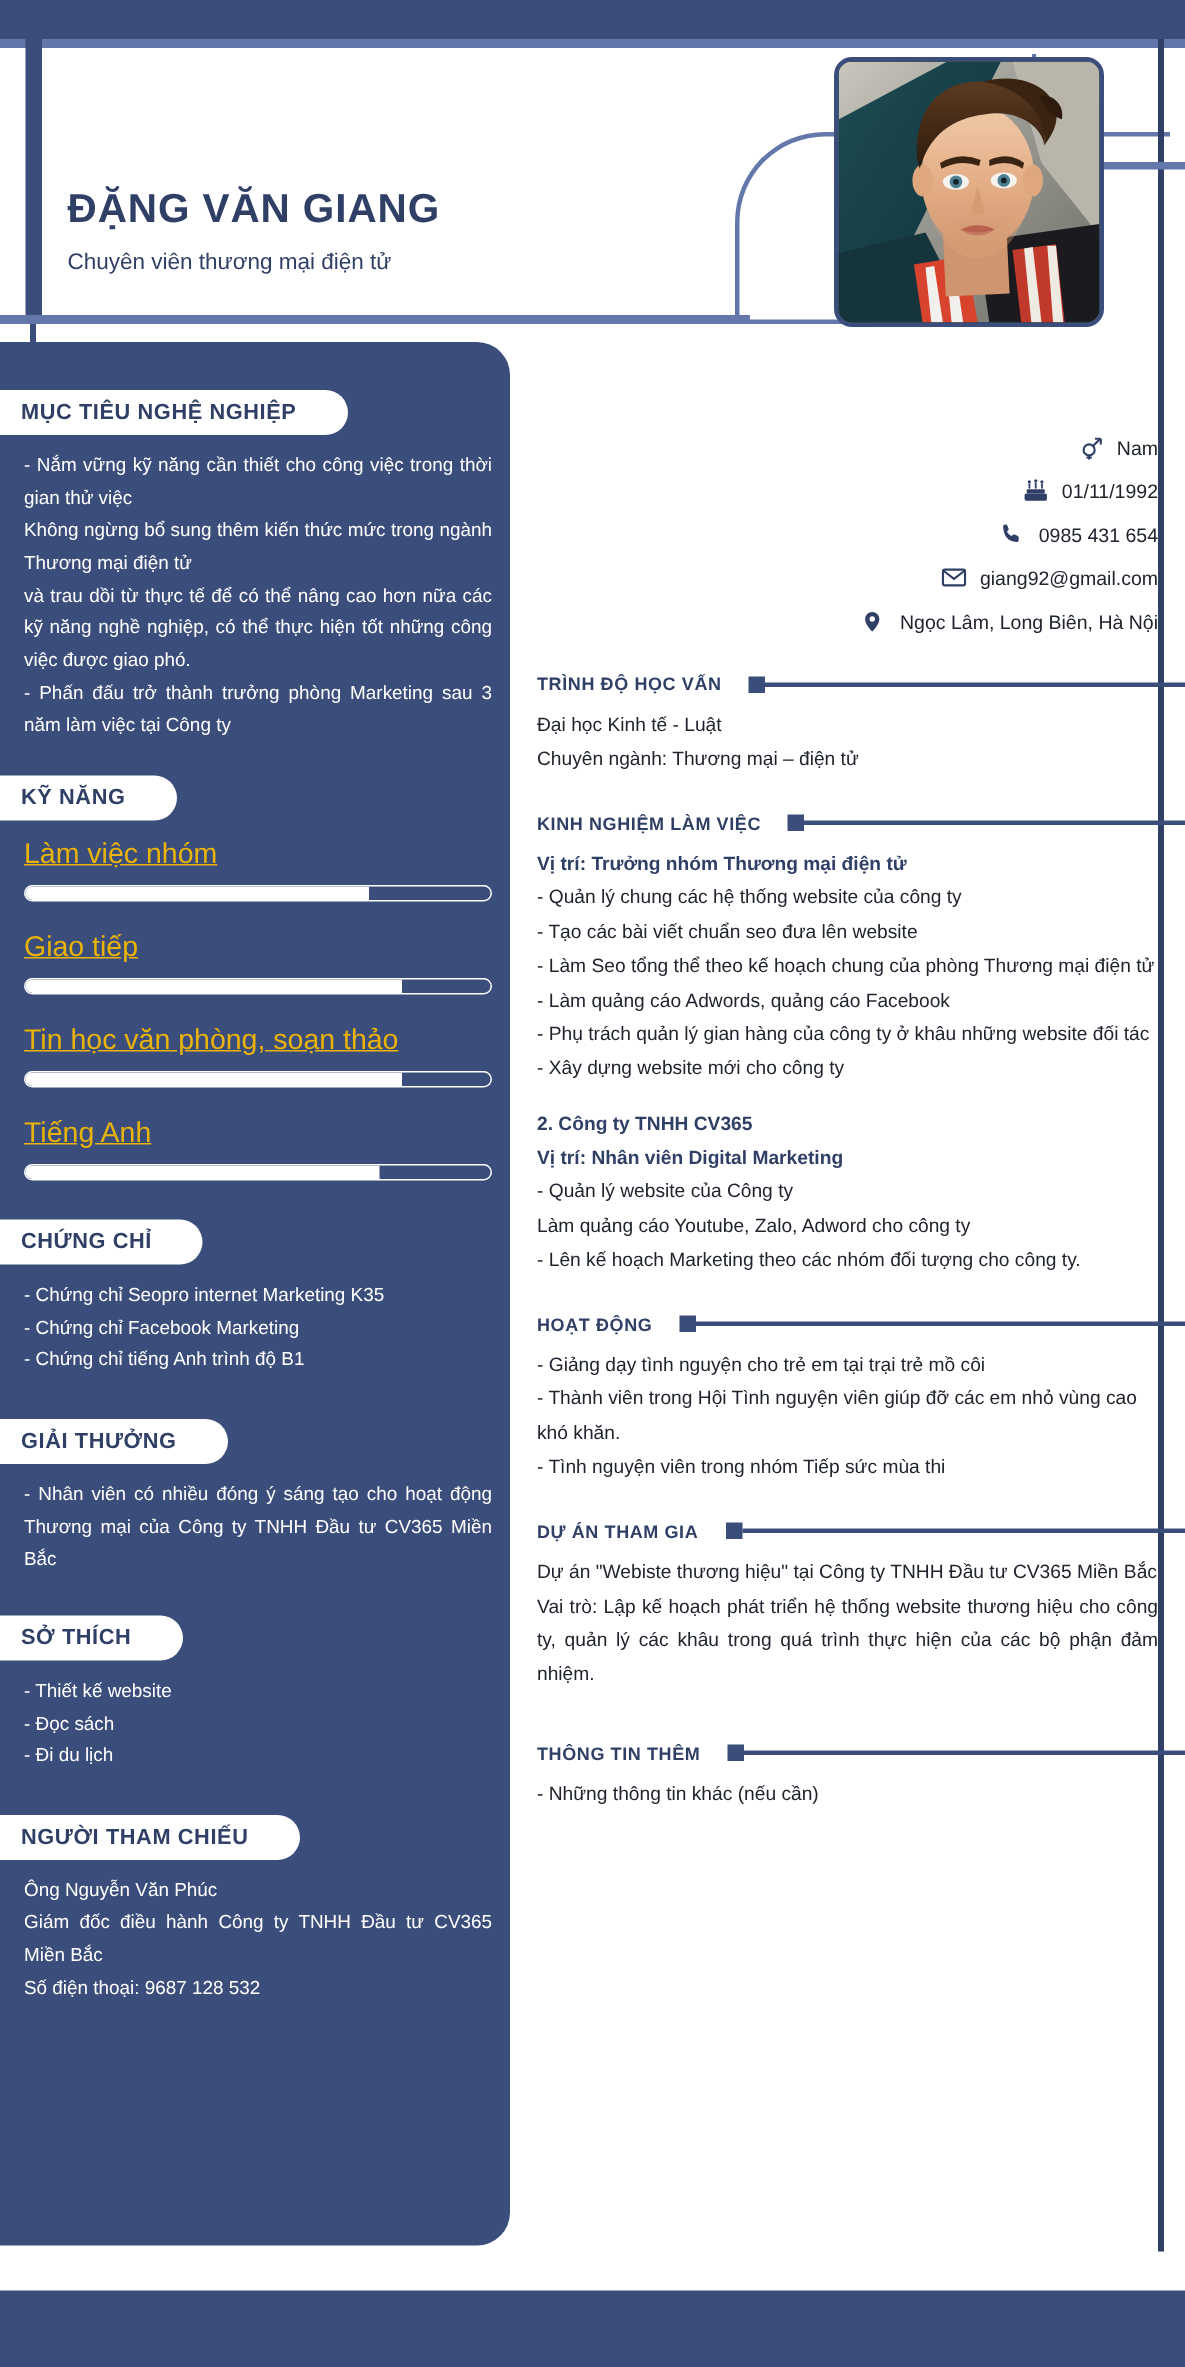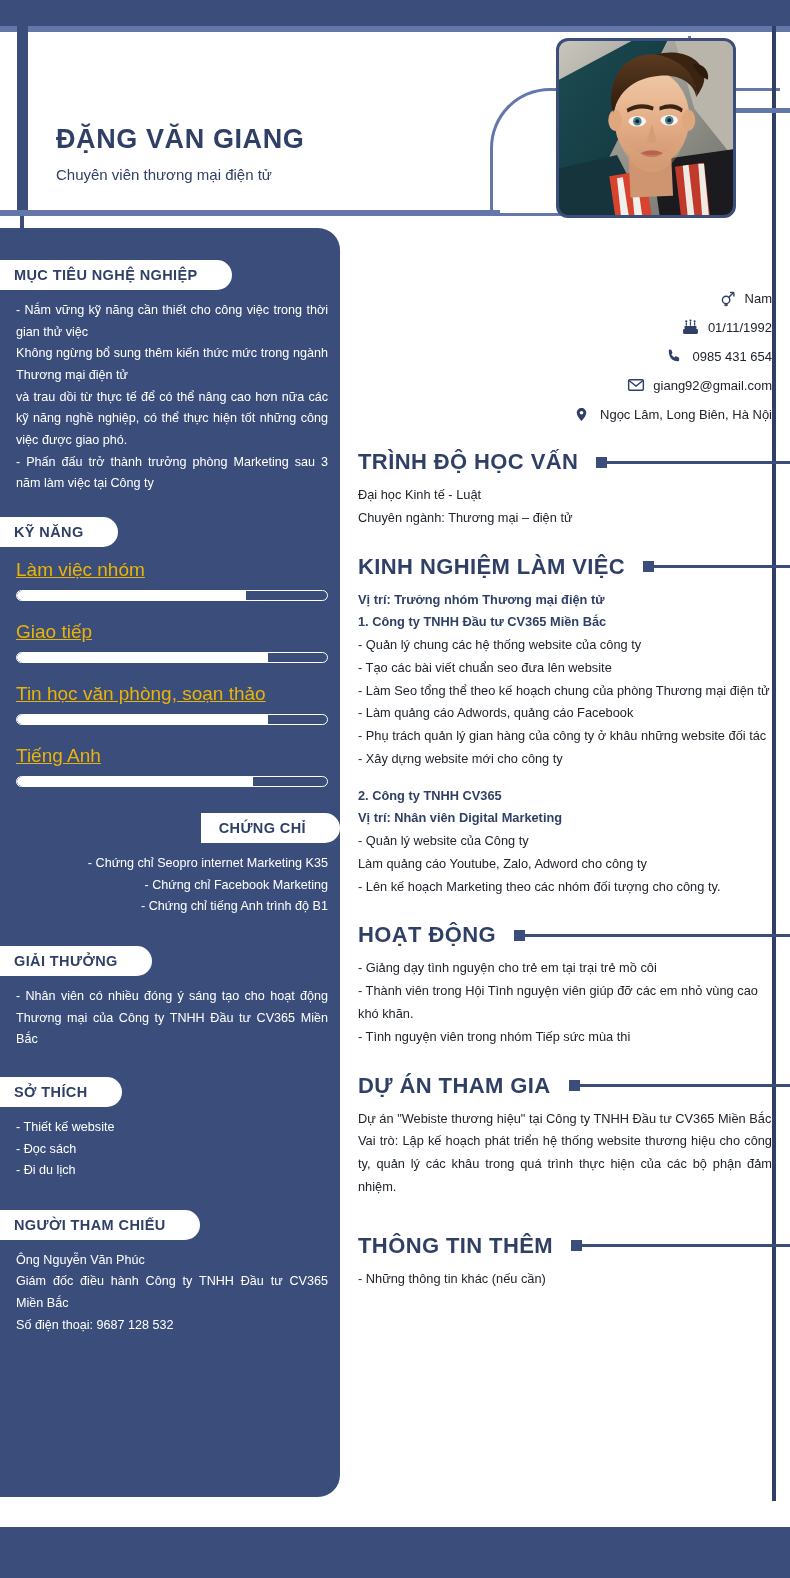--- a/index.html
+++ b/index.html
@@ -87,21 +87,21 @@
     border: 3px solid #6377ab;
     border-radius: 60px 0 0 0;
     box-sizing: border-box;
     border-right: none;
     border-bottom: none;
   }
 
   
   .header {
     position: absolute;
-    left: 12px; top: 32px;
+    left: 1px; top: 32px;
     width: 742px; height: 178px;
   }
   .name {
     position: absolute;
     left: 44px; top: 92px;
     font-size: 27px;
     font-weight: bold;
     letter-spacing: 0.6px;
     color: #2f3f66;
     white-space: nowrap;
@@ -212,21 +212,21 @@
     color: #20242c;
   }
 
   .m-sec { margin-bottom: 4px; }
   .m-head-row {
     display: flex;
     align-items: center;
     margin-bottom: 9px;
   }
   .m-head {
-    font-size: 22px;
+    font-size: 12px;
     font-weight: bold;
     color: #2f3f66;
     letter-spacing: 0.4px;
     white-space: nowrap;
   }
   .m-head-marker {
     width: 11px; height: 11px;
     background: #3b4e7b;
     margin-left: 18px;
     flex: 0 0 auto;
@@ -367,21 +367,21 @@
         </div>
         <div>
           <div class="skill-label">Tiếng Anh</div>
           <div class="skill-track">
             <div class="skill-fill" style="width: 76%;"></div>
           </div>
         </div>
       </div>
     </div>
 
-    <div class="sec" style="padding-top:6px;text-align:right;">
+    <div class="sec" style="padding-top:6px;">
       <div class="pill-wrap"><span class="pill">CHỨNG CHỈ</span></div>
       <div class="sec-body">
         <p>- Chứng chỉ Seopro internet Marketing K35</p>
         <p>- Chứng chỉ Facebook Marketing</p>
         <p>- Chứng chỉ tiếng Anh trình độ B1</p>
       </div>
     </div>
 
     <div class="sec" style="padding-top:28px;">
       <div class="pill-wrap"><span class="pill">GIẢI THƯỞNG</span></div>
@@ -483,21 +483,20 @@
     <div class="m-sec-spacer"></div>
 
     <div class="m-sec">
       <div class="m-head-row">
         <span class="m-head">KINH NGHIỆM LÀM VIỆC</span>
         <span class="m-head-marker"></span>
         <span class="m-head-rule"></span>
       </div>
       <div class="m-body">
         <p class="b">Vị trí: Trưởng nhóm Thương mại điện tử</p>
-        <p class="b">1. Công ty TNHH Đầu tư CV365 Miền Bắc</p>
         <p>- Quản lý chung các hệ thống website của công ty</p>
         <p>- Tạo các bài viết chuẩn seo đưa lên website</p>
         <p>- Làm Seo tổng thể theo kế hoạch chung của phòng Thương mại điện tử</p>
         <p>- Làm quảng cáo Adwords, quảng cáo Facebook</p>
         <p>- Phụ trách quản lý gian hàng của công ty ở khâu những website đối tác</p>
         <p>- Xây dựng website mới cho công ty</p>
         <div class="gap"></div>
         <p class="b">2. Công ty TNHH CV365</p>
         <p class="b">Vị trí: Nhân viên Digital Marketing</p>
         <p>- Quản lý website của Công ty</p>

